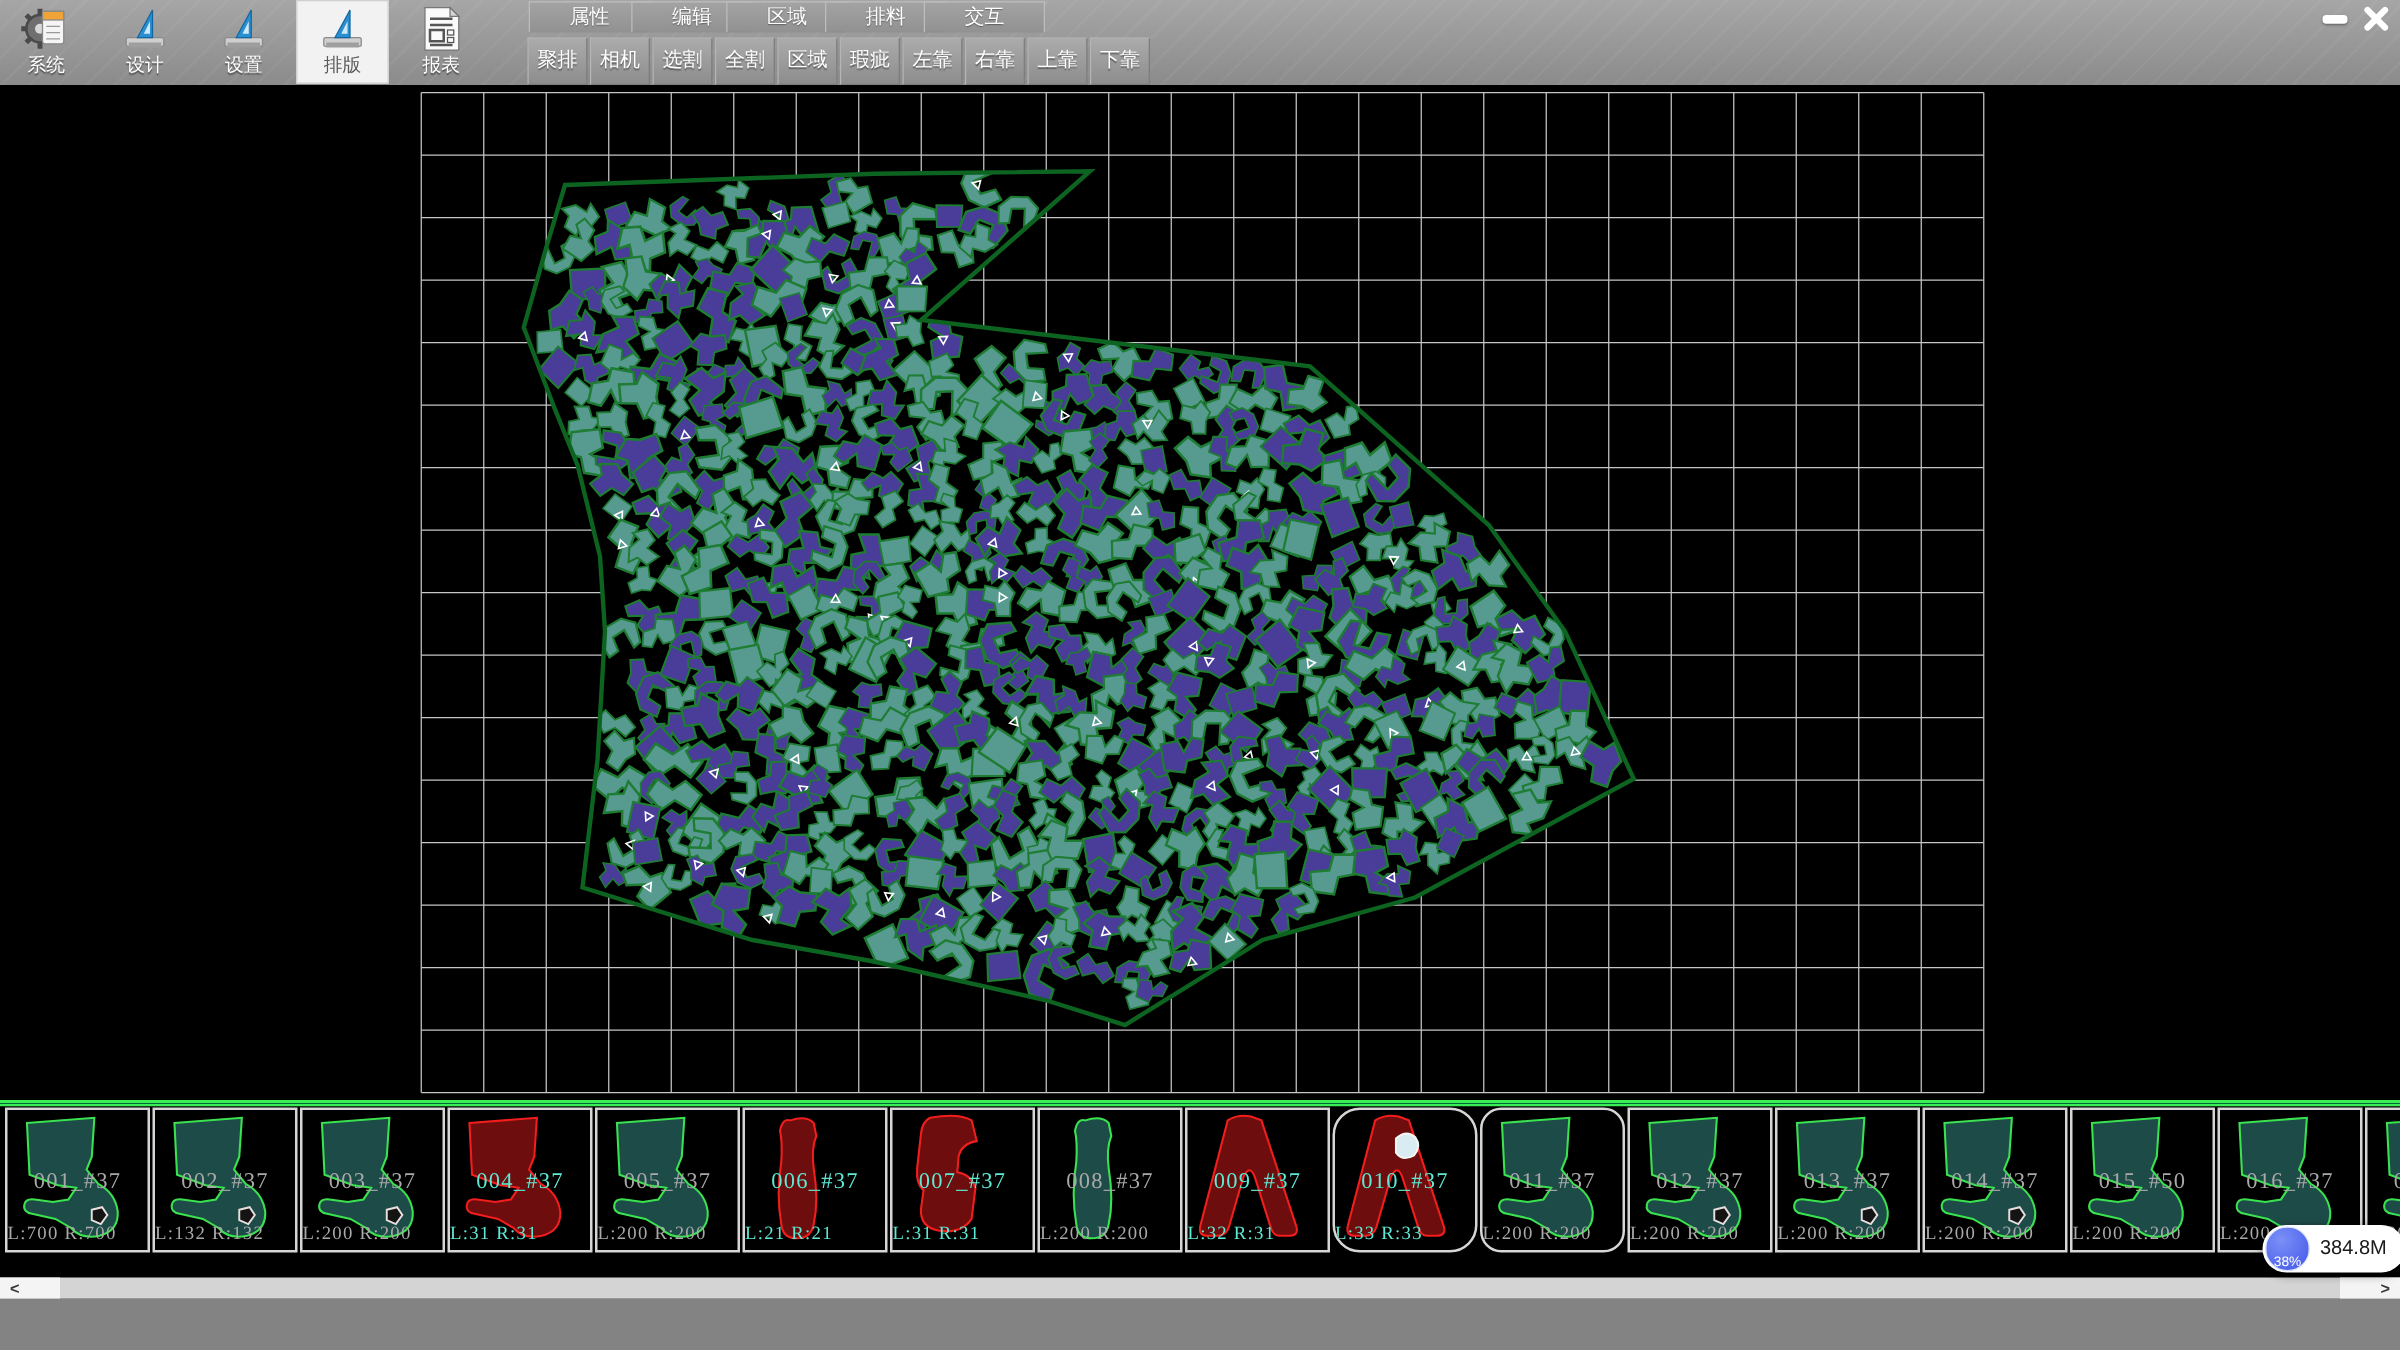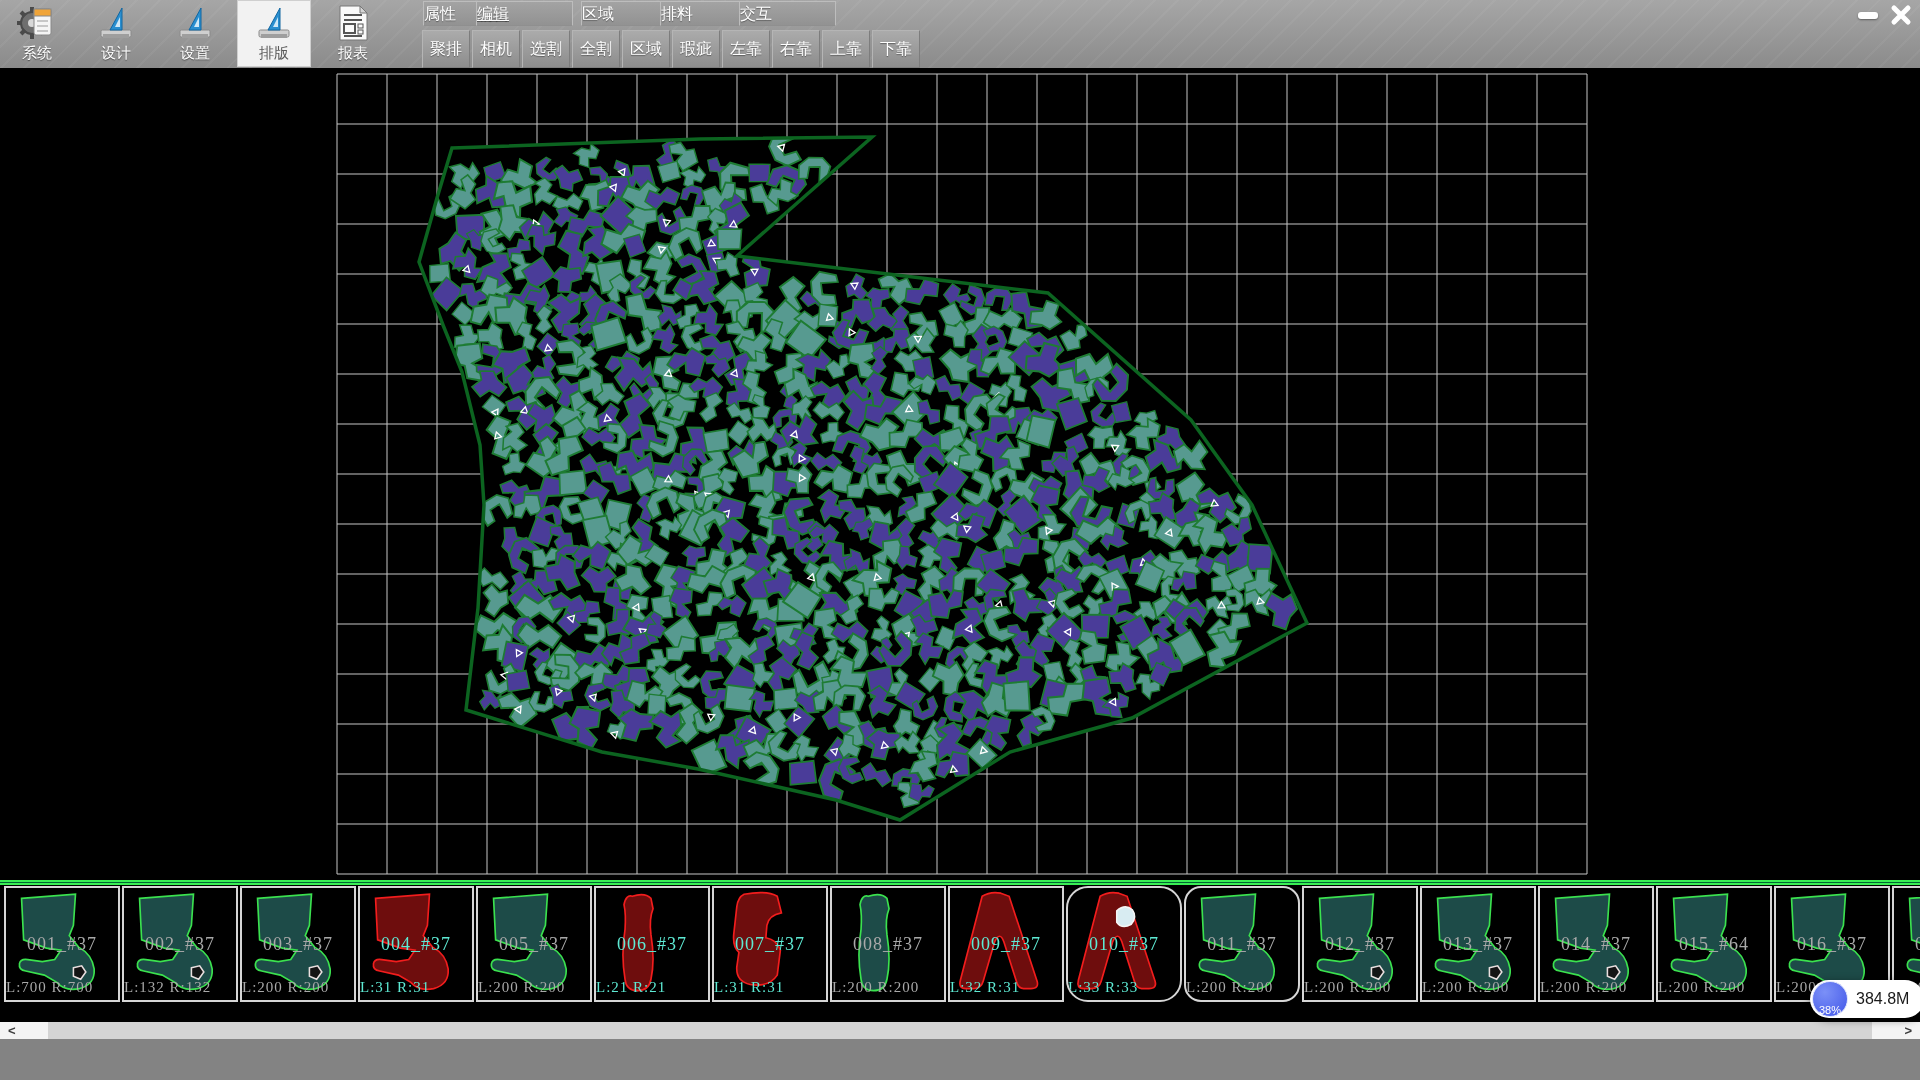--- a/index.html
+++ b/index.html
@@ -16,21 +16,21 @@
   .bigbtn{position:absolute;top:0;width:74px;height:67px;display:flex;flex-direction:column;
     align-items:center;justify-content:flex-start;cursor:pointer;z-index:3;}
   .bigbtn.active{background:#f2f2f2;box-shadow:inset 0 0 0 1px #cfcfcf;}
   .bigbtn .bicon{width:40px;height:40px;margin-top:3px;}
   .bigbtn .blabel{font-size:15px;color:#fff;text-shadow:0 1px 1px rgba(0,0,0,.45);line-height:20px;}
   .bigbtn.active .blabel{color:#5a5a5a;text-shadow:none;}
 
   .tab{position:absolute;top:1px;height:25px;width:97px;box-sizing:border-box;z-index:3;
     border:1px solid #bdbdbd;border-bottom-color:#8f8f8f;
     background:linear-gradient(#a3a3a3,#929292);
-    color:#fff;font-size:16px;line-height:23px;
+    color:#fff;font-size:16px;text-align:center;line-height:23px;
     text-shadow:0 1px 1px rgba(0,0,0,.4);cursor:pointer;}
   .tool{position:absolute;top:30px;height:38px;width:48px;box-sizing:border-box;z-index:3;
     border:1px solid #b5b5b5;border-right-color:#7d7d7d;border-bottom-color:#7d7d7d;
     background:linear-gradient(#ababab,#8d8d8d);
     color:#fff;font-size:16px;text-align:center;line-height:36px;
     text-shadow:0 1px 1px rgba(0,0,0,.4);cursor:pointer;}
 
   #winctl{position:absolute;right:4px;top:2px;display:flex;gap:3px;z-index:4;}
   .winbtn{width:30px;height:26px;display:flex;align-items:center;justify-content:center;cursor:pointer;}
   .minbar{width:20px;height:7px;background:#fff;border-radius:3px;box-shadow:0 1px 2px rgba(0,0,0,.4);}
@@ -138,21 +138,21 @@
               <rect x="11" y="21" width="11" height="9" fill="none" stroke="#555" stroke-width="2"></rect>
               <rect x="25" y="21" width="5" height="4" fill="none" stroke="#555"></rect>
               <rect x="25" y="27" width="5" height="4" fill="none" stroke="#555"></rect>
               <line x1="11" y1="33" x2="29" y2="33" stroke="#555" stroke-width="2"></line>
             </svg></div>
           <div class="blabel">报表</div>
         </div>
       </div>
     <div id="tabsrow">
         <div class="tab" style="left: 423px;">属性</div>
-        <div class="tab" style="left: 476px; text-decoration: underline;">编辑</div>
+        <div class="tab" style="left: 505px;">编辑</div>
         <div class="tab" style="left: 581px;">区域</div>
         <div class="tab" style="left: 660px;">排料</div>
         <div class="tab" style="left: 739px;">交互</div>
       </div>
     <div id="toolsrow">
         <div class="tool" style="left: 422px;">聚排</div>
         <div class="tool" style="left: 472px;">相机</div>
         <div class="tool" style="left: 522px;">选割</div>
         <div class="tool" style="left: 572px;">全割</div>
         <div class="tool" style="left: 622px;">区域</div>
@@ -1048,21 +1048,21 @@
             <path d="M20,10 L72,6 L70,36 L66,46 L75,57 Q88,64 90,78 Q91,93 76,97 Q62,100 54,91 L42,84 L24,80 Q17,79 18,73 Q19,68 26,69 L40,71 L52,69 L58,60 L44,58 L22,50 Z" fill="#1d4b48" stroke="#3be24f" stroke-width="1.6"></path>
             <path d="M70,77 L78,75 L82,81 L77,88 L70,85 Z" fill="#141414" stroke="#e8dede" stroke-width="1.5"></path>
           </svg>
           <div class="cname t-teal">014_#37</div>
           <div class="ccounts t-teal">L:200 R:200</div>
         </div>
         <div class="cell" style="left: 1656px;">
           <svg width="112" height="112" viewBox="5 2 108 104">
             <path d="M20,10 L72,6 L70,36 L66,46 L75,57 Q88,64 90,78 Q91,93 76,97 Q62,100 54,91 L42,84 L24,80 Q17,79 18,73 Q19,68 26,69 L40,71 L52,69 L58,60 L44,58 L22,50 Z" fill="#1d4b48" stroke="#3be24f" stroke-width="1.6"></path>
           </svg>
-          <div class="cname t-teal">015_#64</div>
+          <div class="cname t-teal">015_#50</div>
           <div class="ccounts t-teal">L:200 R:200</div>
         </div>
         <div class="cell" style="left: 1774px;">
           <svg width="112" height="112" viewBox="5 2 108 104">
             <path d="M20,10 L72,6 L70,36 L66,46 L75,57 Q88,64 90,78 Q91,93 76,97 Q62,100 54,91 L42,84 L24,80 Q17,79 18,73 Q19,68 26,69 L40,71 L52,69 L58,60 L44,58 L22,50 Z" fill="#1d4b48" stroke="#3be24f" stroke-width="1.6"></path>
           </svg>
           <div class="cname t-teal">016_#37</div>
           <div class="ccounts t-teal">L:200 R:200</div>
         </div>
         <div class="cell" style="left: 1892px;">

